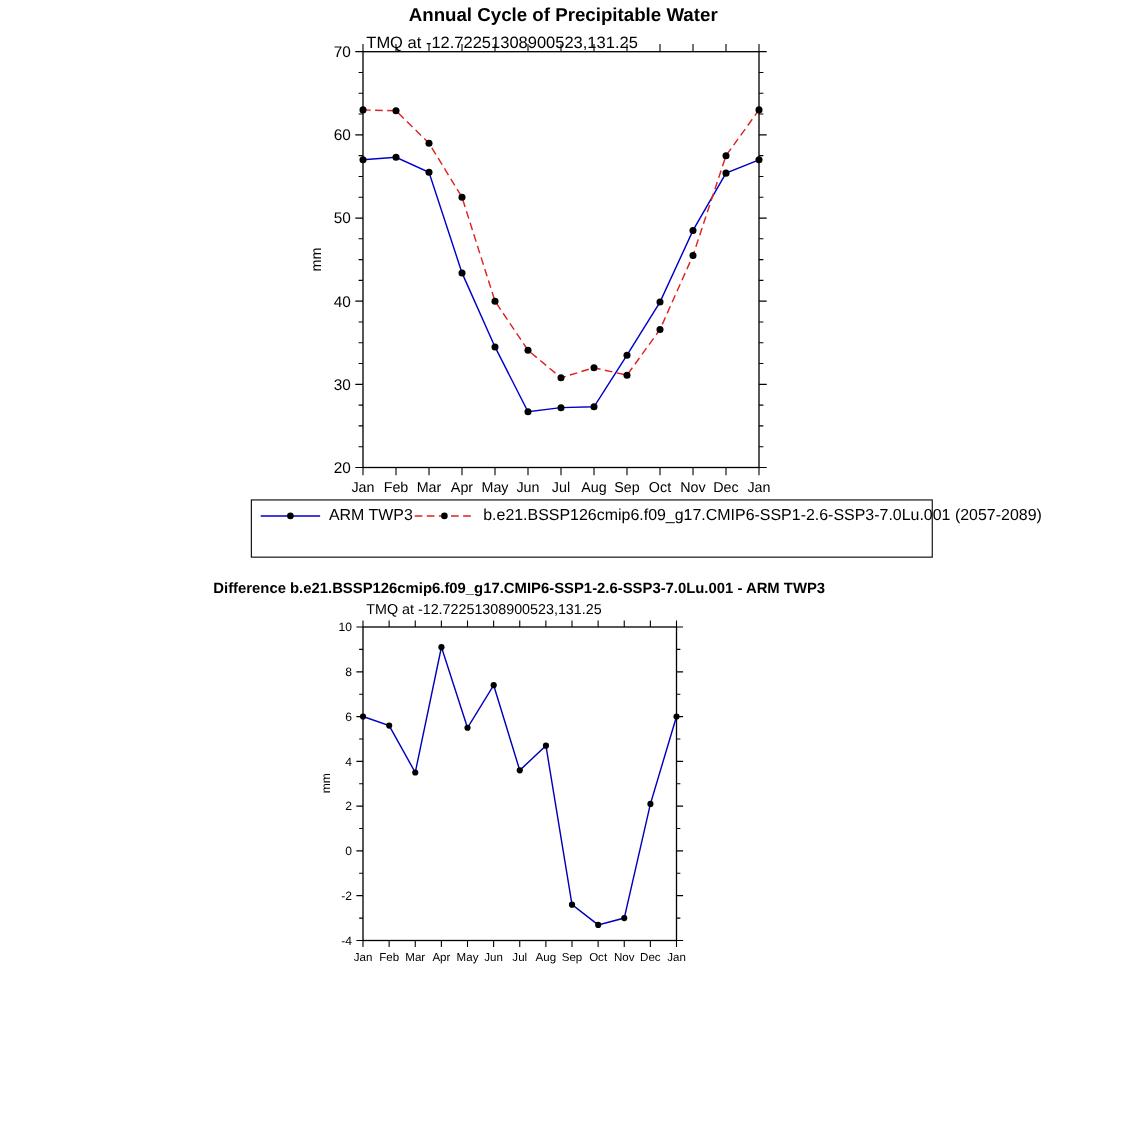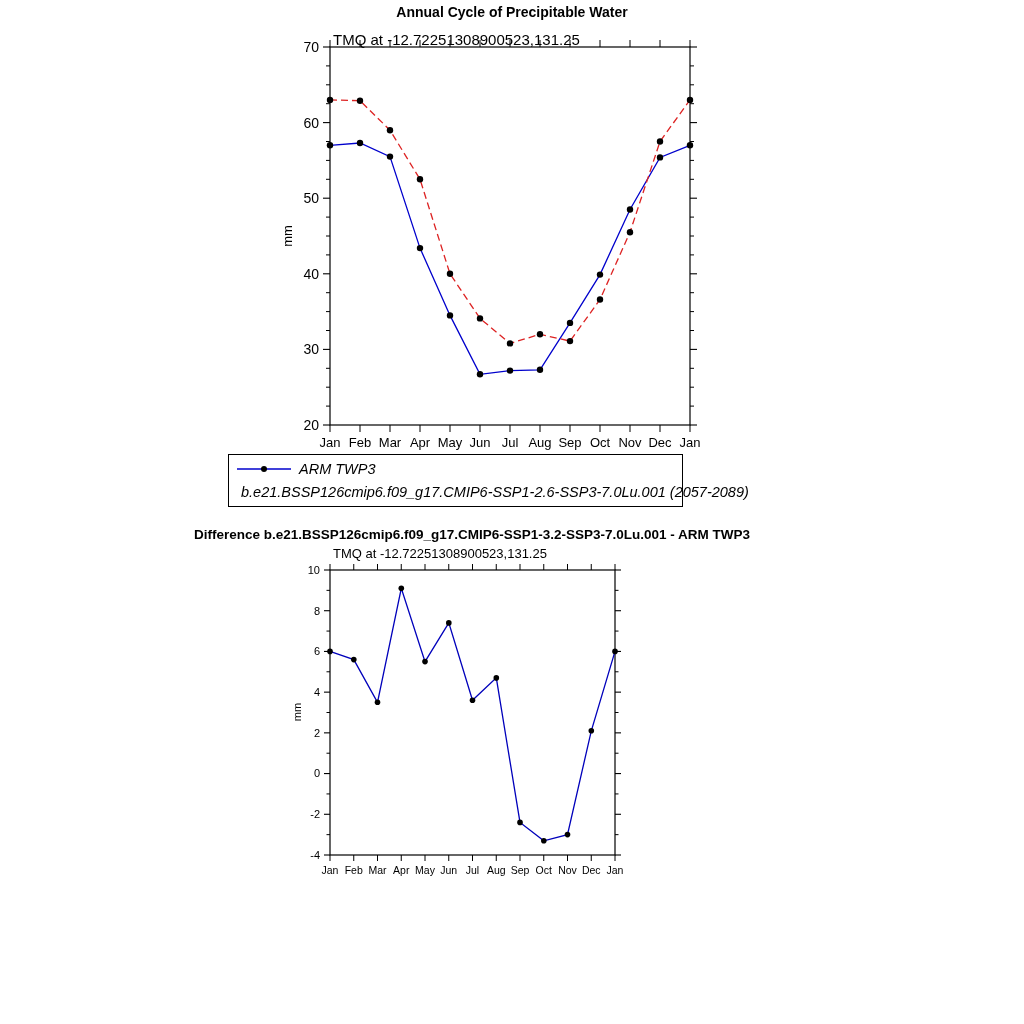--- a/index.html
+++ b/index.html
@@ -2,33 +2,33 @@
 <html><head>
 <meta charset="utf-8">
 <style>
   html,body{margin:0;padding:0;background:#fff;}
   .page{
     position:relative;width:1024px;height:1024px;background:#ffffff;
     font-family:"Liberation Sans", sans-serif;color:#000;overflow:hidden;
   }
   .page-title{
     position:absolute;top:4px;left:0;width:1024px;text-align:center;
-    font-size:14px;font-weight:bold;
+    font-size:17px;font-weight:bold;
   }
   .subtitle0{position:absolute;left:333px;top:31px;font-size:15px;}
   .chart-svg{position:absolute;}
   #svg0{left:260px;top:40px;}
   #svg1{left:270px;top:560px;}
   .ylab{position:absolute;transform:translate(-50%,-50%) rotate(-90deg);}
   .ylab0{left:287px;top:236px;font-size:13px;}
   .ylab1{left:297px;top:712px;font-size:11px;}
   .legend-box{
-    position:absolute;left:228px;top:454px;width:455px;height:53px;
+    position:absolute;left:228px;top:454px;width:620px;height:53px;
     border:1.2px solid #000;box-sizing:border-box;padding:3px 6px;
-    display:flex;flex-direction:column;justify-content:space-around;font-style:italic;
+    display:flex;flex-direction:row;justify-content:space-around;
   }
   .legend-row{display:flex;align-items:center;gap:6px;height:22px;}
   .legend-label{font-size:14.5px;white-space:nowrap;}
   .title1{
     position:absolute;top:527px;left:0;width:944px;text-align:center;
     font-size:13.5px;font-weight:bold;
   }
   .subtitle1{position:absolute;left:333px;top:546px;font-size:13px;}
   svg text{font-family:"Liberation Sans", sans-serif;fill:#000;}
 </style>
@@ -181,21 +181,21 @@
     </div>
     <div class="legend-row">
       <svg id="legend-sample-1" width="58" height="16">
           <line x1="2" y1="8" x2="56" y2="8" stroke="#dd2222" stroke-width="1.4" stroke-dasharray="7,4"></line>
           <circle cx="29" cy="8" r="3" fill="#000000"></circle>
         </svg>
       <span class="legend-label">b.e21.BSSP126cmip6.f09_g17.CMIP6-SSP1-2.6-SSP3-7.0Lu.001 (2057-2089)</span>
     </div>
   </div>
 
-  <div class="title1">Difference b.e21.BSSP126cmip6.f09_g17.CMIP6-SSP1-3.2-SSP3-7.0Lu.001 - ARM TWP3</div>
+  <div class="title1">Difference b.e21.BSSP126cmip6.f09_g17.CMIP6-SSP1-2.6-SSP3-7.0Lu.001 - ARM TWP3</div>
   <div class="subtitle1">TMQ at -12.72251308900523,131.25</div>
 
   <svg id="svg1" class="chart-svg" width="400" height="318">
       <g>
         <rect x="60" y="10" width="285" height="285" fill="none" stroke="#000" stroke-width="1.2"></rect>
         <g>
           <line x1="60" y1="295" x2="54" y2="295" stroke="#000" stroke-width="1.1"></line>
           <line x1="345" y1="295" x2="351" y2="295" stroke="#000" stroke-width="1.1"></line>
           <line x1="60" y1="254.28571428571428" x2="54" y2="254.28571428571428" stroke="#000" stroke-width="1.1"></line>
           <line x1="345" y1="254.28571428571428" x2="351" y2="254.28571428571428" stroke="#000" stroke-width="1.1"></line>

